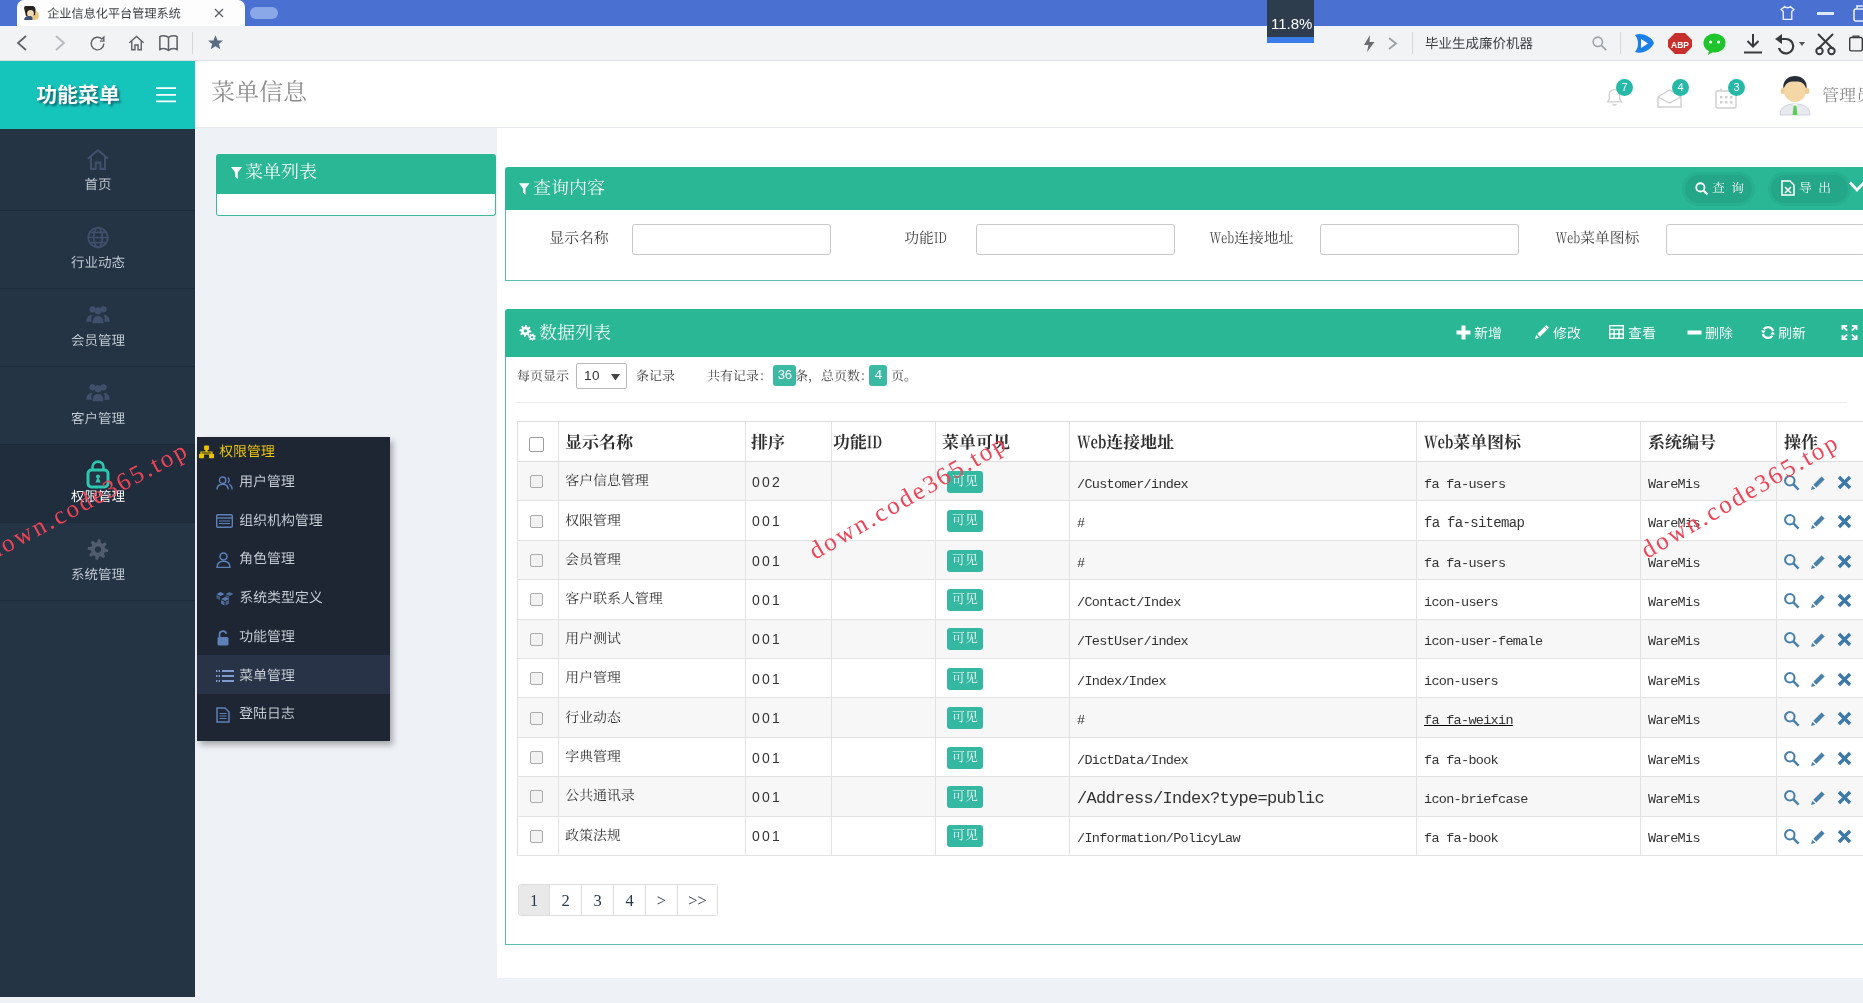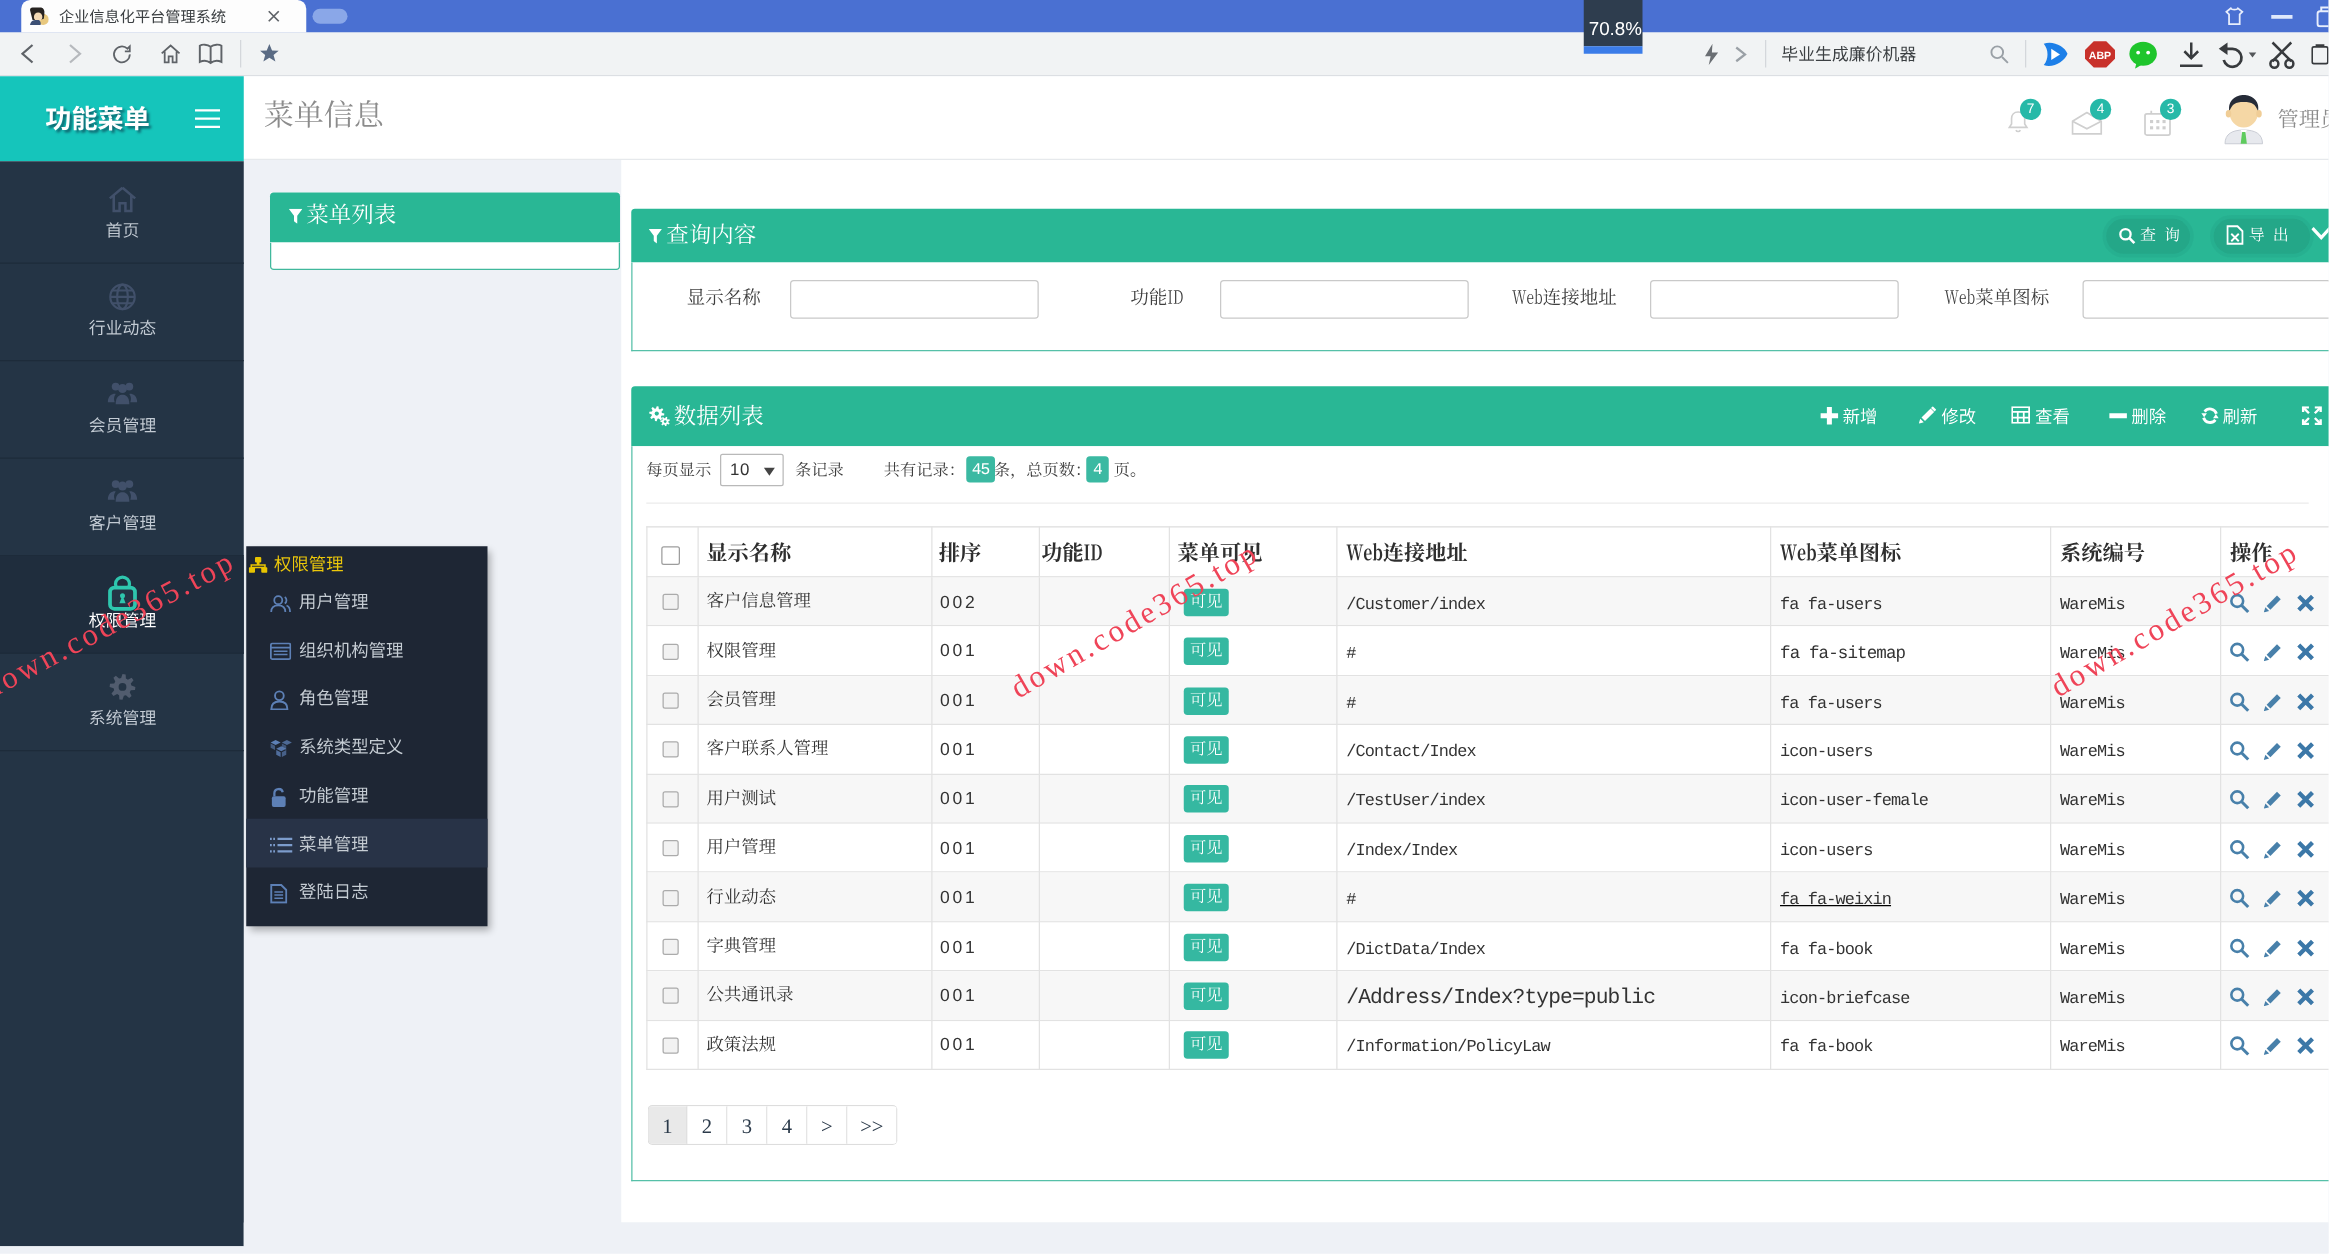--- a/index.html
+++ b/index.html
@@ -151,21 +151,21 @@
         <circle cx="17.5" cy="19" r="3.2" stroke="#383b3e" fill="none" stroke-width="2"></circle>
       </svg>
     </div>
     <div style="position:absolute;left:1849px;top:32px;white-space:nowrap;">
       <svg width="14" height="23" viewBox="0 0 20 23">
         <rect x="1" y="3" width="18" height="19" rx="2" stroke="#383b3e" fill="none" stroke-width="2"></rect>
         <path d="M6 3 L6 1 L14 1 L14 3" stroke="#383b3e" fill="none" stroke-width="2"></path>
       </svg>
     </div>
     <div style="position:absolute;left:1267px;top:0px;width:47px;height:37px;background:#2e3d4e;"></div>
-    <div style="position:absolute;left:1271px;top:15px;white-space:nowrap;"><span style="font-size:15px;color:#fff;">70.8%</span></div>
+    <div style="position:absolute;left:1271px;top:15px;white-space:nowrap;"><span style="font-size:15px;color:#fff;">11.8%</span></div>
     <div style="position:absolute;left:1267px;top:37px;width:47px;height:6px;background:#3b7ce8;"></div>
     <div style="position:absolute;left:0px;top:61px;width:1863px;height:67px;background:#fff;border-bottom:1px solid #e6e9ec;"></div>
     <div style="position:absolute;left:0px;top:61px;width:195px;height:68px;background:#15c5bb;"></div>
     <div style="position:absolute;left:36px;top:84px;white-space:nowrap;">
       <svg style="filter:drop-shadow(2px 2px 1px rgba(10,50,70,0.65));" width="84" height="24" viewBox="0 -18.5 84.0 24.1" fill="#ffffff">
         <path transform="translate(0.0,0)" d="M0.5 -4.3 1.2 -1.7C3.5 -2.3 6.5 -3.2 9.3 -4L9 -6.4L6.1 -5.6V-13.2H8.8V-15.6H0.8V-13.2H3.6V-5C2.4 -4.7 1.4 -4.5 0.5 -4.3ZM12 -17.5 12 -13.4H9.1V-11H11.9C11.6 -6.1 10.6 -2.4 6.5 -0.1C7.1 0.3 7.9 1.3 8.2 1.9C12.9 -0.8 14.1 -5.3 14.4 -11H17.3C17.1 -4.4 16.8 -1.7 16.3 -1.1C16.1 -0.8 15.9 -0.8 15.5 -0.8C15 -0.8 14 -0.8 12.9 -0.9C13.3 -0.2 13.6 0.9 13.7 1.6C14.8 1.7 16 1.7 16.7 1.6C17.5 1.4 18 1.2 18.5 0.4C19.3 -0.6 19.5 -3.7 19.8 -12.2C19.8 -12.6 19.8 -13.4 19.8 -13.4H14.6L14.6 -17.5Z"></path>
         <path transform="translate(21.0,0)" d="M7.4 -8.2V-7.1H4.2V-8.2ZM1.9 -10.2V1.8H4.2V-2.1H7.4V-0.7C7.4 -0.5 7.3 -0.4 7 -0.4C6.7 -0.4 5.9 -0.4 5.2 -0.4C5.5 0.2 5.9 1.2 6 1.8C7.2 1.8 8.2 1.8 8.9 1.4C9.6 1.1 9.8 0.4 9.8 -0.7V-10.2ZM4.2 -5.2H7.4V-4H4.2ZM17.8 -16.5C16.8 -15.9 15.4 -15.3 14 -14.7V-17.8H11.5V-11.4C11.5 -9.1 12.1 -8.4 14.5 -8.4C15 -8.4 16.9 -8.4 17.4 -8.4C19.4 -8.4 20 -9.2 20.3 -11.9C19.6 -12 18.6 -12.4 18.1 -12.8C18 -10.9 17.9 -10.6 17.2 -10.6C16.8 -10.6 15.2 -10.6 14.9 -10.6C14.1 -10.6 14 -10.7 14 -11.4V-12.7C15.8 -13.2 17.8 -13.9 19.4 -14.7ZM18 -7.1C16.9 -6.4 15.5 -5.7 14 -5.1V-7.9H11.5V-1.3C11.5 1 12.1 1.7 14.6 1.7C15.1 1.7 17 1.7 17.6 1.7C19.6 1.7 20.2 0.9 20.5 -2.1C19.8 -2.2 18.8 -2.6 18.3 -3C18.2 -0.8 18.1 -0.5 17.3 -0.5C16.9 -0.5 15.3 -0.5 15 -0.5C14.2 -0.5 14 -0.6 14 -1.3V-3C15.9 -3.6 18 -4.3 19.6 -5.2ZM1.8 -11.3C2.4 -11.5 3.2 -11.6 8.3 -12.1C8.4 -11.7 8.5 -11.3 8.6 -11L10.9 -11.9C10.6 -13.2 9.5 -15.1 8.5 -16.5L6.4 -15.8C6.7 -15.2 7.1 -14.6 7.4 -13.9L4.3 -13.7C5.1 -14.8 6 -16 6.6 -17.2L3.9 -17.9C3.3 -16.4 2.3 -14.8 2 -14.4C1.7 -14 1.3 -13.7 1 -13.6C1.3 -13 1.7 -11.8 1.8 -11.3Z"></path>
         <path transform="translate(42.0,0)" d="M2.6 -9.3C3.3 -8.4 4 -7.1 4.3 -6.2L6.5 -7.1C6.2 -8 5.4 -9.2 4.7 -10.1ZM16.4 -11C15.9 -9.8 15 -8.1 14.3 -7.1L16.3 -6.3C17.1 -7.2 18.1 -8.7 19 -10.1ZM16.9 -13.7C16.4 -13.6 15.9 -13.5 15.3 -13.4V-14.4H19.9V-16.6H15.3V-17.9H12.7V-16.6H8.3V-17.9H5.8V-16.6H1.2V-14.4H5.8V-13.1H8.3V-14.4H12.7V-13.4H15.1C11.5 -12.8 6.3 -12.5 1.7 -12.4C1.9 -11.9 2.2 -10.9 2.2 -10.3C7.7 -10.3 14.3 -10.7 18.9 -11.8ZM8.4 -9.8C8.9 -9 9.3 -7.9 9.5 -7.2H9.2V-5.8H1.2V-3.5H7C5.2 -2.3 2.8 -1.3 0.5 -0.8C1.1 -0.2 1.8 0.8 2.2 1.4C4.7 0.7 7.2 -0.8 9.2 -2.5V1.9H11.8V-2.5C13.6 -0.7 16.1 0.7 18.7 1.4C19 0.7 19.8 -0.3 20.4 -0.8C17.9 -1.3 15.4 -2.3 13.7 -3.5H19.9V-5.8H11.8V-7.2H10L11.8 -7.8C11.7 -8.6 11.2 -9.7 10.6 -10.5Z"></path>
         <path transform="translate(63.0,0)" d="M5.3 -8.9H9.2V-7.4H5.3ZM11.8 -8.9H15.8V-7.4H11.8ZM5.3 -12.2H9.2V-10.8H5.3ZM11.8 -12.2H15.8V-10.8H11.8ZM14.3 -17.7C13.9 -16.6 13.2 -15.3 12.5 -14.3H8L8.9 -14.7C8.5 -15.6 7.5 -16.8 6.7 -17.8L4.5 -16.8C5.1 -16 5.8 -15.1 6.3 -14.3H2.9V-5.4H9.2V-4H1V-1.6H9.2V1.8H11.8V-1.6H20.1V-4H11.8V-5.4H18.4V-14.3H15.4C15.9 -15 16.5 -16 17.1 -16.9Z"></path>
       </svg>
@@ -561,21 +561,21 @@
     <div style="position:absolute;left:707px;top:369px;white-space:nowrap;">
       <svg width="65" height="15" viewBox="0 -11.4 65.0 14.9" fill="#3f3f3f">
         <path transform="translate(0.0,0)" d="M7.9 -2.5 7.7 -2.4C8.9 -1.6 10.5 -0.2 11.1 0.9C12.3 1.4 12.6 -0.9 7.9 -2.5ZM4.5 -2.7C3.8 -1.5 2.3 -0.1 0.8 0.8L0.9 1C2.6 0.3 4.3 -0.9 5.2 -1.9C5.5 -1.9 5.6 -1.9 5.7 -2.1ZM8.2 -10.8V-7.8H4.8V-10.3C5.1 -10.3 5.2 -10.5 5.3 -10.7L4 -10.8V-7.8H0.9L1.1 -7.4H4V-3.8H0.5L0.7 -3.4H12.1C12.3 -3.4 12.5 -3.5 12.5 -3.6C12 -4 11.3 -4.6 11.3 -4.6L10.6 -3.8H9V-7.4H11.8C11.9 -7.4 12.1 -7.4 12.1 -7.6C11.7 -8 11 -8.5 11 -8.5L10.4 -7.8H9V-10.3C9.3 -10.3 9.5 -10.5 9.5 -10.7ZM4.8 -3.8V-7.4H8.2V-3.8Z"></path>
         <path transform="translate(13.0,0)" d="M5.5 -10.9C5.3 -10.3 5 -9.6 4.7 -8.9H0.6L0.7 -8.5H4.5C3.6 -6.7 2.3 -4.8 0.5 -3.6L0.7 -3.4C1.8 -4.1 2.8 -4.9 3.6 -5.8V1H3.8C4.2 1 4.4 0.8 4.4 0.7V-2.2H9.5V-0.4C9.5 -0.1 9.5 -0.1 9.2 -0.1C8.9 -0.1 7.6 -0.2 7.6 -0.2V0C8.2 0.1 8.5 0.2 8.7 0.4C8.9 0.5 8.9 0.7 9 1C10.2 0.9 10.4 0.4 10.4 -0.2V-6C10.7 -6.1 10.9 -6.2 11 -6.3L9.8 -7.2L9.4 -6.6H4.6L4.4 -6.7C4.8 -7.3 5.2 -7.9 5.5 -8.5H12.1C12.3 -8.5 12.4 -8.6 12.4 -8.7C12 -9.1 11.3 -9.7 11.3 -9.7L10.6 -8.9H5.7C6 -9.3 6.2 -9.8 6.3 -10.3C6.7 -10.3 6.8 -10.3 6.9 -10.5ZM4.4 -4.2H9.5V-2.5H4.4ZM4.4 -4.6V-6.2H9.5V-4.6Z"></path>
         <path transform="translate(26.0,0)" d="M1.8 -10.9 1.6 -10.8C2.2 -10.2 3.1 -9.1 3.3 -8.3C4.3 -7.7 4.8 -9.7 1.8 -10.9ZM3.3 -6.9C3.5 -6.9 3.7 -7 3.7 -7.1L2.9 -7.8L2.5 -7.3H0.6L0.7 -7H2.4V-1.2C2.4 -1 2.4 -0.9 2 -0.7L2.6 0.4C2.7 0.3 2.8 0.2 2.9 -0.1C3.9 -1 4.8 -1.9 5.2 -2.4L5.1 -2.6L3.3 -1.3ZM5.6 -6.2V-0.4C5.6 0.4 5.9 0.6 7.2 0.6H9.2C12 0.6 12.5 0.5 12.5 0.1C12.5 -0.1 12.4 -0.2 12.1 -0.3L12.1 -2.2H11.9C11.7 -1.3 11.6 -0.6 11.4 -0.4C11.4 -0.2 11.3 -0.2 11.1 -0.2C10.8 -0.1 10.2 -0.1 9.3 -0.1H7.3C6.6 -0.1 6.5 -0.2 6.5 -0.5V-5.4H10.5V-4.4H10.6C10.9 -4.4 11.3 -4.6 11.3 -4.6V-9.3C11.6 -9.3 11.8 -9.4 11.9 -9.5L10.8 -10.4L10.3 -9.8H4.8L5 -9.4H10.5V-5.8H6.6L5.6 -6.2Z"></path>
         <path transform="translate(39.0,0)" d="M2.3 -5.3 2.2 -5.2C2.9 -4.7 3.7 -3.8 4 -3.1C4.9 -2.5 5.5 -4.5 2.3 -5.3ZM11.3 -7 10.7 -6.2H9.8L10 -9.8C10.2 -9.8 10.3 -9.8 10.4 -9.9L9.5 -10.7L9 -10.2H2.2L2.3 -9.8H9.1L9 -8.2H2.6L2.7 -7.9H9L8.9 -6.2H0.5L0.7 -5.8H6V-3.3C3.8 -2.3 1.6 -1.3 0.7 -1L1.5 -0C1.6 -0.1 1.7 -0.2 1.7 -0.4C3.6 -1.4 5 -2.3 6 -3V-0.3C6 -0.1 6 -0 5.7 -0C5.5 -0 4.1 -0.1 4.1 -0.1V0.1C4.7 0.2 5 0.3 5.2 0.4C5.4 0.5 5.5 0.8 5.5 1C6.7 0.9 6.9 0.4 6.9 -0.2V-5.4C7.8 -2.4 9.6 -0.9 11.7 0.2C11.8 -0.2 12.1 -0.5 12.4 -0.6L12.5 -0.7C11.1 -1.2 9.7 -1.9 8.6 -3C9.5 -3.5 10.4 -4.1 11 -4.6C11.2 -4.5 11.3 -4.6 11.5 -4.7L10.4 -5.4C9.9 -4.8 9.1 -3.9 8.4 -3.2C7.8 -4 7.3 -4.8 6.9 -5.8H12.1C12.3 -5.8 12.4 -5.9 12.5 -6C12 -6.5 11.3 -7 11.3 -7Z"></path>
         <path transform="translate(52.0,0)" d="M3 -0.4C3.5 -0.4 3.8 -0.8 3.8 -1.2C3.8 -1.7 3.5 -2 3 -2C2.5 -2 2.2 -1.7 2.2 -1.2C2.2 -0.8 2.5 -0.4 3 -0.4ZM3 -5.7C3.5 -5.7 3.8 -6 3.8 -6.4C3.8 -6.9 3.5 -7.2 3 -7.2C2.5 -7.2 2.2 -6.9 2.2 -6.4C2.2 -6 2.5 -5.7 3 -5.7Z"></path>
       </svg>
     </div>
     <div style="position:absolute;left:773px;top:365px;width:23px;height:21px;background:#3bb9a2;border-radius:3px;">
-      <div style="text-align:center;font-family:'Liberation Mono',monospace;letter-spacing:-0.7px;font-size:13px;line-height:21px;color:#fff;">45</div>
+      <div style="text-align:center;font-family:'Liberation Mono',monospace;letter-spacing:-0.7px;font-size:13px;line-height:21px;color:#fff;">36</div>
     </div>
     <div style="position:absolute;left:795px;top:369px;white-space:nowrap;">
       <svg width="78" height="15" viewBox="0 -11.4 78.0 14.9" fill="#3f3f3f">
         <path transform="translate(0.0,0)" d="M5.2 -2.1 4 -2.8C3.3 -1.7 2 -0.4 0.7 0.5L0.8 0.6C2.4 0 3.9 -1.1 4.7 -2C5 -1.9 5.1 -2 5.2 -2.1ZM8.3 -2.5 8.2 -2.4C9.2 -1.7 10.6 -0.5 11.1 0.4C12.2 0.9 12.5 -1.3 8.3 -2.5ZM7.4 -5.1 6.1 -5.3V-3.6H1.3L1.4 -3.2H6.1V-0.2C6.1 -0.1 6 0 5.8 0C5.5 0 4 -0.1 4 -0.1V0.1C4.6 0.2 5 0.3 5.2 0.4C5.4 0.6 5.5 0.8 5.5 1C6.8 0.9 7 0.5 7 -0.2V-3.2H11.3C11.5 -3.2 11.7 -3.3 11.7 -3.5C11.2 -3.9 10.5 -4.4 10.5 -4.4L9.9 -3.6H7V-4.8C7.3 -4.8 7.4 -4.9 7.4 -5.1ZM6.2 -10.6 4.8 -11C4.1 -9.4 2.7 -7.6 1.2 -6.6L1.4 -6.5C2.4 -7 3.5 -7.8 4.3 -8.7C4.8 -7.9 5.3 -7.3 6 -6.7C4.5 -5.7 2.7 -5 0.6 -4.5L0.7 -4.3C3 -4.7 5 -5.3 6.7 -6.3C8 -5.4 9.8 -4.9 11.8 -4.5C11.8 -5 12.1 -5.3 12.5 -5.3L12.5 -5.5C10.6 -5.7 8.8 -6.1 7.4 -6.7C8.3 -7.4 9.2 -8.2 9.8 -9.1C10.1 -9.1 10.3 -9.1 10.4 -9.2L9.4 -10.2L8.8 -9.6H5.1C5.3 -9.9 5.5 -10.2 5.7 -10.4C6 -10.4 6.1 -10.5 6.2 -10.6ZM6.6 -7.1C5.7 -7.6 5 -8.2 4.5 -8.9L4.8 -9.2H8.7C8.2 -8.4 7.4 -7.7 6.6 -7.1Z"></path>
         <path transform="translate(13.0,0)" d="M2.3 0.3C1.8 0.1 1.2 -0.1 1.2 -0.7C1.2 -1.2 1.5 -1.5 2 -1.5C2.6 -1.5 3 -1 3 -0.3C3 0.7 2.5 1.9 1.2 2.5L1 2.2C2 1.7 2.3 0.9 2.3 0.3Z"></path>
         <path transform="translate(26.0,0)" d="M3.4 -10.9 3.2 -10.8C3.8 -10.2 4.5 -9.3 4.7 -8.6C5.7 -8 6.3 -9.9 3.4 -10.9ZM4.8 -3.2 3.6 -3.3V-0.2C3.6 0.5 3.8 0.7 5.1 0.7H6.9C9.5 0.7 10 0.5 10 0.1C10 -0 9.9 -0.1 9.6 -0.2L9.5 -1.7H9.4C9.2 -1 9.1 -0.5 9 -0.3C8.9 -0.2 8.9 -0.1 8.7 -0.1C8.4 -0.1 7.8 -0.1 7 -0.1H5.1C4.5 -0.1 4.5 -0.1 4.5 -0.4V-2.9C4.7 -2.9 4.8 -3 4.8 -3.2ZM2.3 -2.9 2.1 -2.9C2 -1.9 1.5 -1 0.9 -0.6C0.7 -0.5 0.5 -0.2 0.7 0C0.8 0.3 1.3 0.2 1.6 -0C2.1 -0.4 2.6 -1.4 2.3 -2.9ZM10 -3 9.9 -2.9C10.5 -2.2 11.3 -1 11.4 -0.2C12.3 0.5 13 -1.5 10 -3ZM5.9 -3.7 5.8 -3.6C6.4 -3.1 7.1 -2.2 7.2 -1.4C8 -0.8 8.7 -2.7 5.9 -3.7ZM3.4 -3.9V-4.4H9.6V-3.7H9.7C10 -3.7 10.4 -3.9 10.4 -4V-7.8C10.7 -7.9 10.9 -8 10.9 -8L9.9 -8.8L9.5 -8.3H7.7C8.4 -8.9 9 -9.7 9.5 -10.2C9.8 -10.2 9.9 -10.3 10 -10.4L8.7 -10.9C8.4 -10.2 7.8 -9.1 7.3 -8.3H3.4L2.5 -8.7V-3.6H2.7C3 -3.6 3.4 -3.8 3.4 -3.9ZM9.6 -7.9V-4.8H3.4V-7.9Z"></path>
         <path transform="translate(39.0,0)" d="M7.4 -6.2 6 -6.3C6 -2.7 6.2 -0.5 0.5 0.8L0.7 1.1C6.9 -0.2 6.9 -2.4 6.9 -5.8C7.2 -5.8 7.3 -6 7.4 -6.2ZM6.9 -2 6.8 -1.8C8.3 -1.2 10.4 0.2 11.4 1C12.6 1.2 12.5 -0.8 6.9 -2ZM11.2 -10.8 10.6 -10H0.7L0.8 -9.6H5.7C5.6 -9 5.5 -8.2 5.4 -7.6H3.5L2.6 -8.1V-1.6H2.7C3.1 -1.6 3.4 -1.8 3.4 -1.9V-7.3H9.5V-1.8H9.6C9.9 -1.8 10.3 -2 10.4 -2.1V-7.1C10.6 -7.2 10.8 -7.3 10.9 -7.4L9.8 -8.1L9.4 -7.6H5.8C6.1 -8.2 6.4 -8.9 6.7 -9.6H12C12.2 -9.6 12.3 -9.7 12.3 -9.8C11.9 -10.2 11.2 -10.8 11.2 -10.8Z"></path>
         <path transform="translate(52.0,0)" d="M6.6 -10 5.4 -10.5C5.2 -9.8 4.9 -9 4.6 -8.5L4.8 -8.4C5.2 -8.8 5.7 -9.3 6.1 -9.8C6.4 -9.8 6.5 -9.9 6.6 -10ZM1.3 -10.4 1.1 -10.3C1.5 -9.9 1.9 -9.1 2 -8.6C2.7 -8 3.5 -9.5 1.3 -10.4ZM3.8 -4.5C4.1 -4.5 4.3 -4.6 4.3 -4.7L3.1 -5.1C3 -4.8 2.7 -4.4 2.5 -3.8H0.5L0.7 -3.4H2.3C1.9 -2.8 1.6 -2.2 1.3 -1.8C2.1 -1.7 3 -1.4 3.8 -0.9C3.1 -0.2 2 0.4 0.7 0.8L0.8 1C2.4 0.7 3.5 0.1 4.4 -0.7C4.8 -0.4 5.2 -0.1 5.4 0.1C6.1 0.4 6.4 -0.5 5 -1.2C5.5 -1.8 5.9 -2.5 6.2 -3.4C6.4 -3.4 6.6 -3.4 6.7 -3.5L5.8 -4.3L5.3 -3.8H3.4ZM5.3 -3.4C5.1 -2.7 4.8 -2.1 4.3 -1.5C3.8 -1.7 3.1 -1.9 2.2 -1.9C2.5 -2.4 2.9 -2.9 3.2 -3.4ZM9.5 -10.6 8.1 -10.9C7.8 -8.6 7.2 -6.2 6.4 -4.6L6.6 -4.5C7 -5 7.4 -5.6 7.7 -6.3C8 -4.9 8.3 -3.5 8.9 -2.3C8.1 -1.1 7 -0.1 5.4 0.8L5.5 1C7.2 0.3 8.4 -0.6 9.3 -1.6C9.9 -0.6 10.7 0.3 11.8 1C11.9 0.6 12.2 0.4 12.6 0.4L12.6 0.3C11.4 -0.4 10.5 -1.2 9.8 -2.2C10.7 -3.7 11.2 -5.5 11.4 -7.6H12.3C12.5 -7.6 12.6 -7.6 12.7 -7.8C12.2 -8.2 11.6 -8.7 11.6 -8.7L10.9 -8H8.4C8.6 -8.7 8.9 -9.5 9 -10.3C9.3 -10.3 9.5 -10.4 9.5 -10.6ZM8.2 -7.6H10.5C10.3 -5.8 10 -4.3 9.3 -3C8.7 -4.1 8.2 -5.4 7.9 -6.8ZM6.2 -8.9 5.6 -8.2H4.1V-10.4C4.4 -10.5 4.6 -10.6 4.6 -10.8L3.3 -10.9V-8.2L0.6 -8.2L0.7 -7.8H2.9C2.4 -6.8 1.5 -5.8 0.5 -5.1L0.6 -4.8C1.7 -5.4 2.6 -6.1 3.3 -6.9V-5.1H3.5C3.8 -5.1 4.1 -5.3 4.1 -5.4V-7.3C4.7 -6.8 5.4 -6.1 5.7 -5.5C6.6 -5 7 -6.7 4.1 -7.6V-7.8H6.8C7 -7.8 7.1 -7.9 7.2 -8C6.8 -8.4 6.2 -8.9 6.2 -8.9Z"></path>
         <path transform="translate(65.0,0)" d="M3 -0.4C3.5 -0.4 3.8 -0.8 3.8 -1.2C3.8 -1.7 3.5 -2 3 -2C2.5 -2 2.2 -1.7 2.2 -1.2C2.2 -0.8 2.5 -0.4 3 -0.4ZM3 -5.7C3.5 -5.7 3.8 -6 3.8 -6.4C3.8 -6.9 3.5 -7.2 3 -7.2C2.5 -7.2 2.2 -6.9 2.2 -6.4C2.2 -6 2.5 -5.7 3 -5.7Z"></path>
       </svg>

